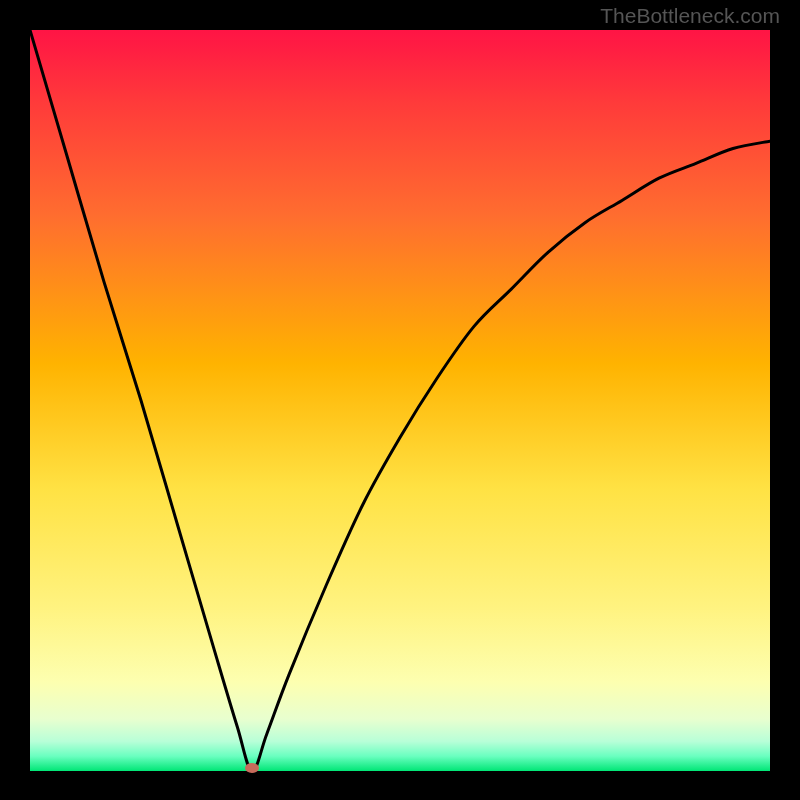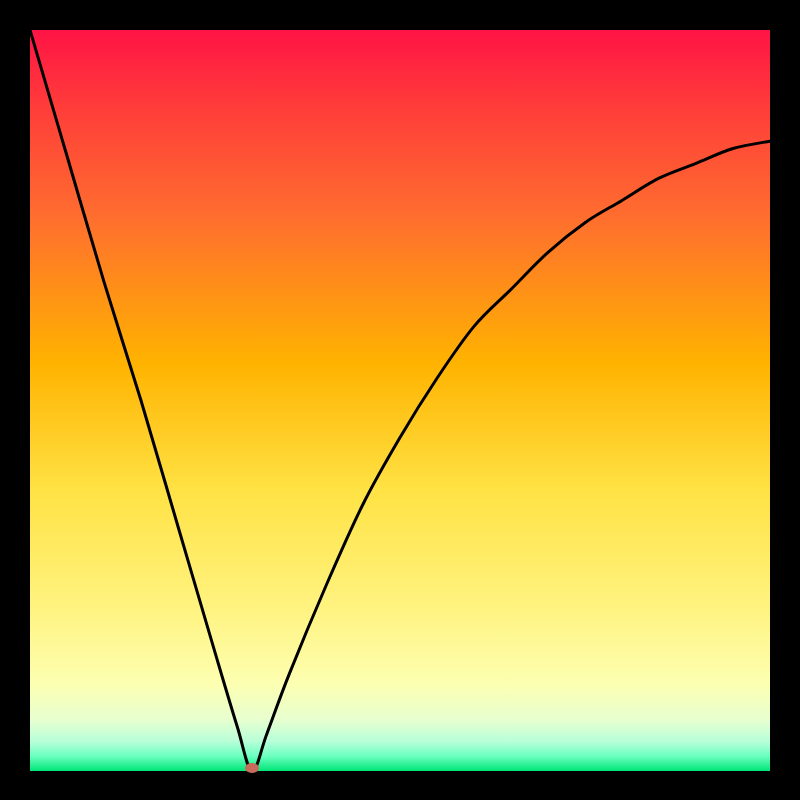--- a/index.html
+++ b/index.html
@@ -43,20 +43,21 @@
     height: 10px;
     background: #c76b5b;
     border-radius: 50%;
     transform: translate(-50%, -50%);
   }
 </style>
 </head>
 <body>
 
 <div class="chart-container">
+  <div class="watermark">TheBottleneck.com</div>
 
   <div class="plot-area">
     <svg class="plot-svg" viewBox="0 0 740 741" preserveAspectRatio="none">
       <defs>
         <linearGradient id="bg-grad" x1="0" y1="0" x2="0" y2="1">
           <stop offset="0%" stop-color="#ff1445"></stop>
           <stop offset="10%" stop-color="#ff3b3a"></stop>
           <stop offset="25%" stop-color="#ff6d2f"></stop>
           <stop offset="45%" stop-color="#ffb300"></stop>
           <stop offset="62%" stop-color="#ffe244"></stop>

